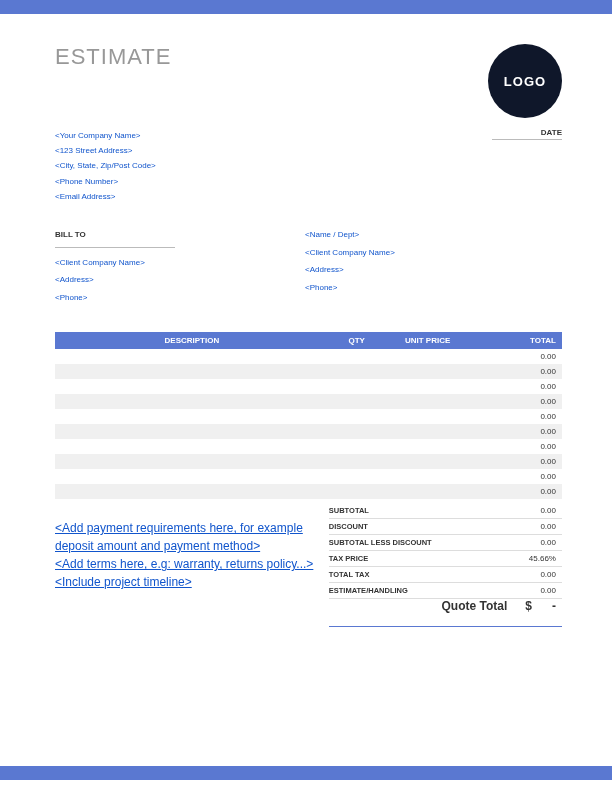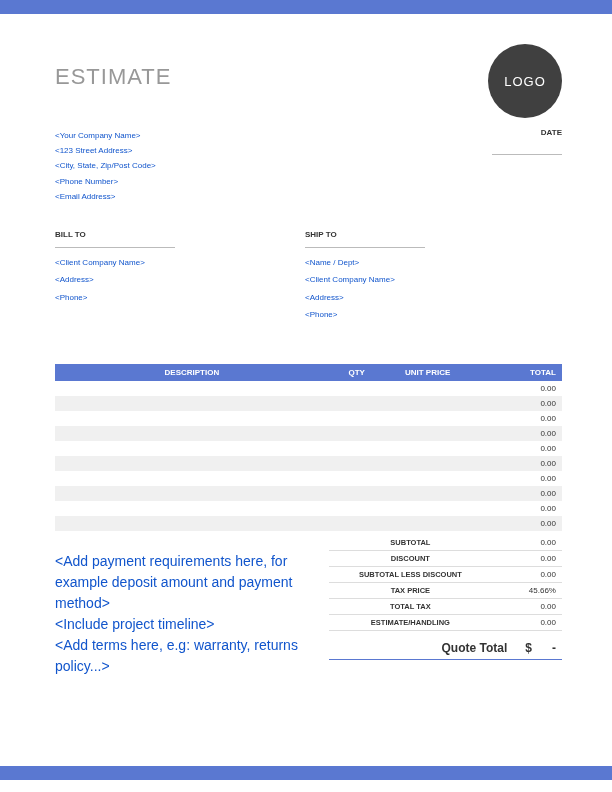--- a/index.html
+++ b/index.html
@@ -30,48 +30,47 @@
   .header-row {
     display: flex;
     justify-content: space-between;
     align-items: flex-start;
   }
   .title {
     font-size: 22px;
     font-weight: 400;
     color: #989898;
     letter-spacing: 1px;
-    margin-top: 20px;
   }
   .logo {
     width: 74px;
     height: 74px;
     border-radius: 50%;
-    background: #404040;
+    background: #0f172a;
     color: #fff;
     display: flex;
     align-items: center;
     justify-content: center;
     font-size: 13px;
-    font-weight: 400;
+    font-weight: 700;
     letter-spacing: 1px;
   }
   .company-meta-row {
     display: flex;
     justify-content: space-between;
     margin-top: 10px;
   }
   .company-block { line-height: 1.9; }
   .link { color: #1155cc; }
   .meta-block { text-align: right; }
   .meta-label {
     font-size: 8px;
     font-weight: 700;
     color: #333;
-    padding-bottom: 17px;
+    padding-bottom: 2px;
     border-bottom: 1px solid #bbb;
     min-width: 70px;
     display: inline-block;
     margin-bottom: 16px;
   }
   .addresses {
     display: flex;
     margin-top: 22px;
     gap: 0;
   }
@@ -80,21 +79,21 @@
     font-size: 8px;
     font-weight: 700;
     border-bottom: 1px solid #bbb;
     padding-bottom: 3px;
     margin-bottom: 6px;
     width: 120px;
   }
   .items-table {
     width: 100%;
     border-collapse: collapse;
-    margin-top: 40px;
+    margin-top: 26px;
     table-layout: fixed;
   }
   .items-table thead th {
     background: #5a78d1;
     color: #fff;
     font-size: 8px;
     font-weight: 700;
     padding: 4px 6px;
   }
   .items-table thead th.left { text-align: center; }
@@ -109,55 +108,55 @@
   .col-desc { width: 54%; }
   .col-qty { width: 11%; }
   .col-price { width: 17%; }
   .col-total { width: 18%; }
   .summary-area {
     display: flex;
     margin-top: 4px;
   }
   .notes {
     width: 54%;
-    font-size: 14px;
+    font-size: 12px;
     line-height: 1.5;
     padding-top: 16px;
     color: #1155cc;
+    text-decoration: underline;
   }
   .totals {
     width: 46%;
   }
   .totals-row {
     display: flex;
     justify-content: flex-end;
     align-items: center;
     padding: 3px 0;
     border-bottom: 1px solid #ddd;
   }
   .totals-row .lbl {
     font-size: 7.5px;
     font-weight: 700;
-    text-align: center;
+    text-align: left;
     flex: 1;
     padding-right: 10px;
   }
   .totals-row .val {
     font-size: 8px;
     text-align: right;
     width: 60px;
     padding-right: 6px;
   }
   .quote-total-row {
     display: flex;
     justify-content: flex-end;
     align-items: baseline;
-    margin-top: 10px;
     border-bottom: 1.5px solid #5a78d1;
-    padding-bottom: 4px;
+    padding-bottom: 13px;
   }
   .quote-total-row .qlbl {
     font-size: 12px;
     font-weight: 700;
     color: #333;
     margin-right: 18px;
   }
   .quote-total-row .qcur {
     font-size: 12px;
     font-weight: 700;
@@ -199,21 +198,20 @@
   </div>
 
   <div class="addresses">
     <div class="addr-col">
       <div class="addr-heading">BILL TO</div>
       <div class="link">&lt;Client Company Name&gt;</div>
       <div class="link">&lt;Address&gt;</div>
       <div class="link">&lt;Phone&gt;</div>
     </div>
     <div class="addr-col">
-      <div class="addr-heading">SHIP TO</div>
       <div class="link">&lt;Name / Dept&gt;</div>
       <div class="link">&lt;Client Company Name&gt;</div>
       <div class="link">&lt;Address&gt;</div>
       <div class="link">&lt;Phone&gt;</div>
     </div>
   </div>
 
   <table class="items-table">
     <colgroup>
       <col class="col-desc">
@@ -289,22 +287,22 @@
           <td></td>
           <td></td>
           <td class="num">0.00</td>
         </tr>
     </tbody>
   </table>
 
   <div class="summary-area">
     <div class="notes">
       <div>&lt;Add payment requirements here, for example deposit amount and payment method&gt;</div>
+      <div>&lt;Add terms here, e.g: warranty, returns policy...&gt;</div>
       <div>&lt;Include project timeline&gt;</div>
-      <div>&lt;Add terms here, e.g: warranty, returns policy...&gt;</div>
     </div>
     <div class="totals">
       <div class="totals-row">
         <div class="lbl">SUBTOTAL</div>
         <div class="val">0.00</div>
       </div>
       <div class="totals-row">
         <div class="lbl">DISCOUNT</div>
         <div class="val">0.00</div>
       </div>

